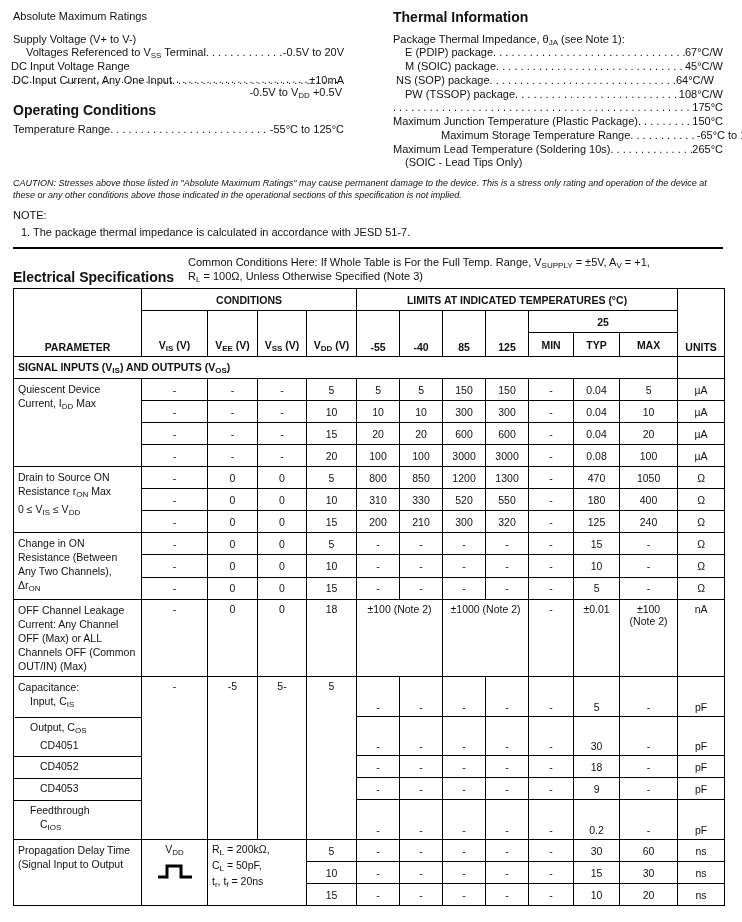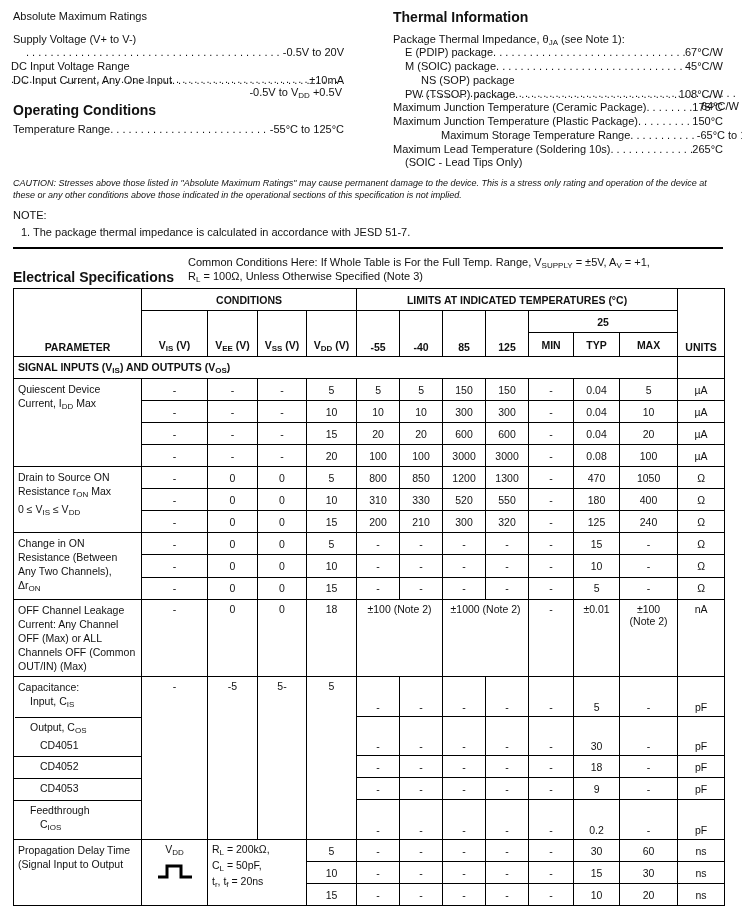--- a/index.html
+++ b/index.html
@@ -37,20 +37,21 @@
   .cap-sub { display: block; padding-left: 12px; }
   .cap-sub2 { display: block; padding-left: 22px; }
   .pulse { display: inline-block; margin-top: 6px; }
 </style>
 </head>
 <body>
 
 <div class="line h-small" style="left:13px;top:10px;">Absolute Maximum Ratings</div>
 <div class="line" style="left:13px;top:33px;">Supply Voltage (V+ to V-)</div>
 <div class="line dotrow" style="left:26px;top:46px;width:318px;">
+  <span class="lbl"><span>Voltages Referenced to V</span><sub>SS</sub><span> Terminal</span></span>
   <span class="dots"></span>
   <span class="val">-0.5V to 20V</span>
 </div>
 <div class="line dotrow" style="left:11px;top:60px;width:331px;flex-direction:column;">
   <span class="lbl">DC Input Voltage Range</span>
   <span class="dots"></span>
   <span class="val"><span>-0.5V to V</span><sub>DD</sub><span> +0.5V</span></span>
 </div>
 <div class="line dotrow" style="left:13px;top:74px;width:331px;">
   <span class="lbl">DC Input Current, Any One Input</span>
@@ -72,32 +73,31 @@
 <div class="line dotrow" style="left:405px;top:46px;width:318px;">
   <span class="lbl">E (PDIP) package</span>
     <span class="dots"></span>
     <span class="val">67°C/W</span>
 </div>
 <div class="line dotrow" style="left:405px;top:60px;width:318px;">
   <span class="lbl">M (SOIC) package</span>
     <span class="dots"></span>
     <span class="val">45°C/W</span>
 </div>
-<div class="line dotrow" style="left:421px;top:74px;width:318px;flex-direction:column;">
+<div class="line dotrow" style="left:396px;top:74px;width:318px;">
   <span class="lbl">NS (SOP) package</span>
     <span class="dots"></span>
     <span class="val">64°C/W</span>
 </div>
 <div class="line dotrow" style="left:405px;top:88px;width:318px;">
   <span class="lbl">PW (TSSOP) package</span>
     <span class="dots"></span>
     <span class="val">108°C/W</span>
 </div>
 <div class="line dotrow" style="left:393px;top:101px;width:330px;">
-  <span class="lbl">Maximum Junction Temperature (Ceramic Package)</span>
     <span class="dots"></span>
     <span class="val">175°C</span>
 </div>
 <div class="line dotrow" style="left:393px;top:115px;width:330px;">
   <span class="lbl">Maximum Junction Temperature (Plastic Package)</span>
     <span class="dots"></span>
     <span class="val">150°C</span>
 </div>
 <div class="line dotrow" style="left:393px;top:129px;width:330px;margin-left:48px;">
   <span class="lbl">Maximum Storage Temperature Range</span>

